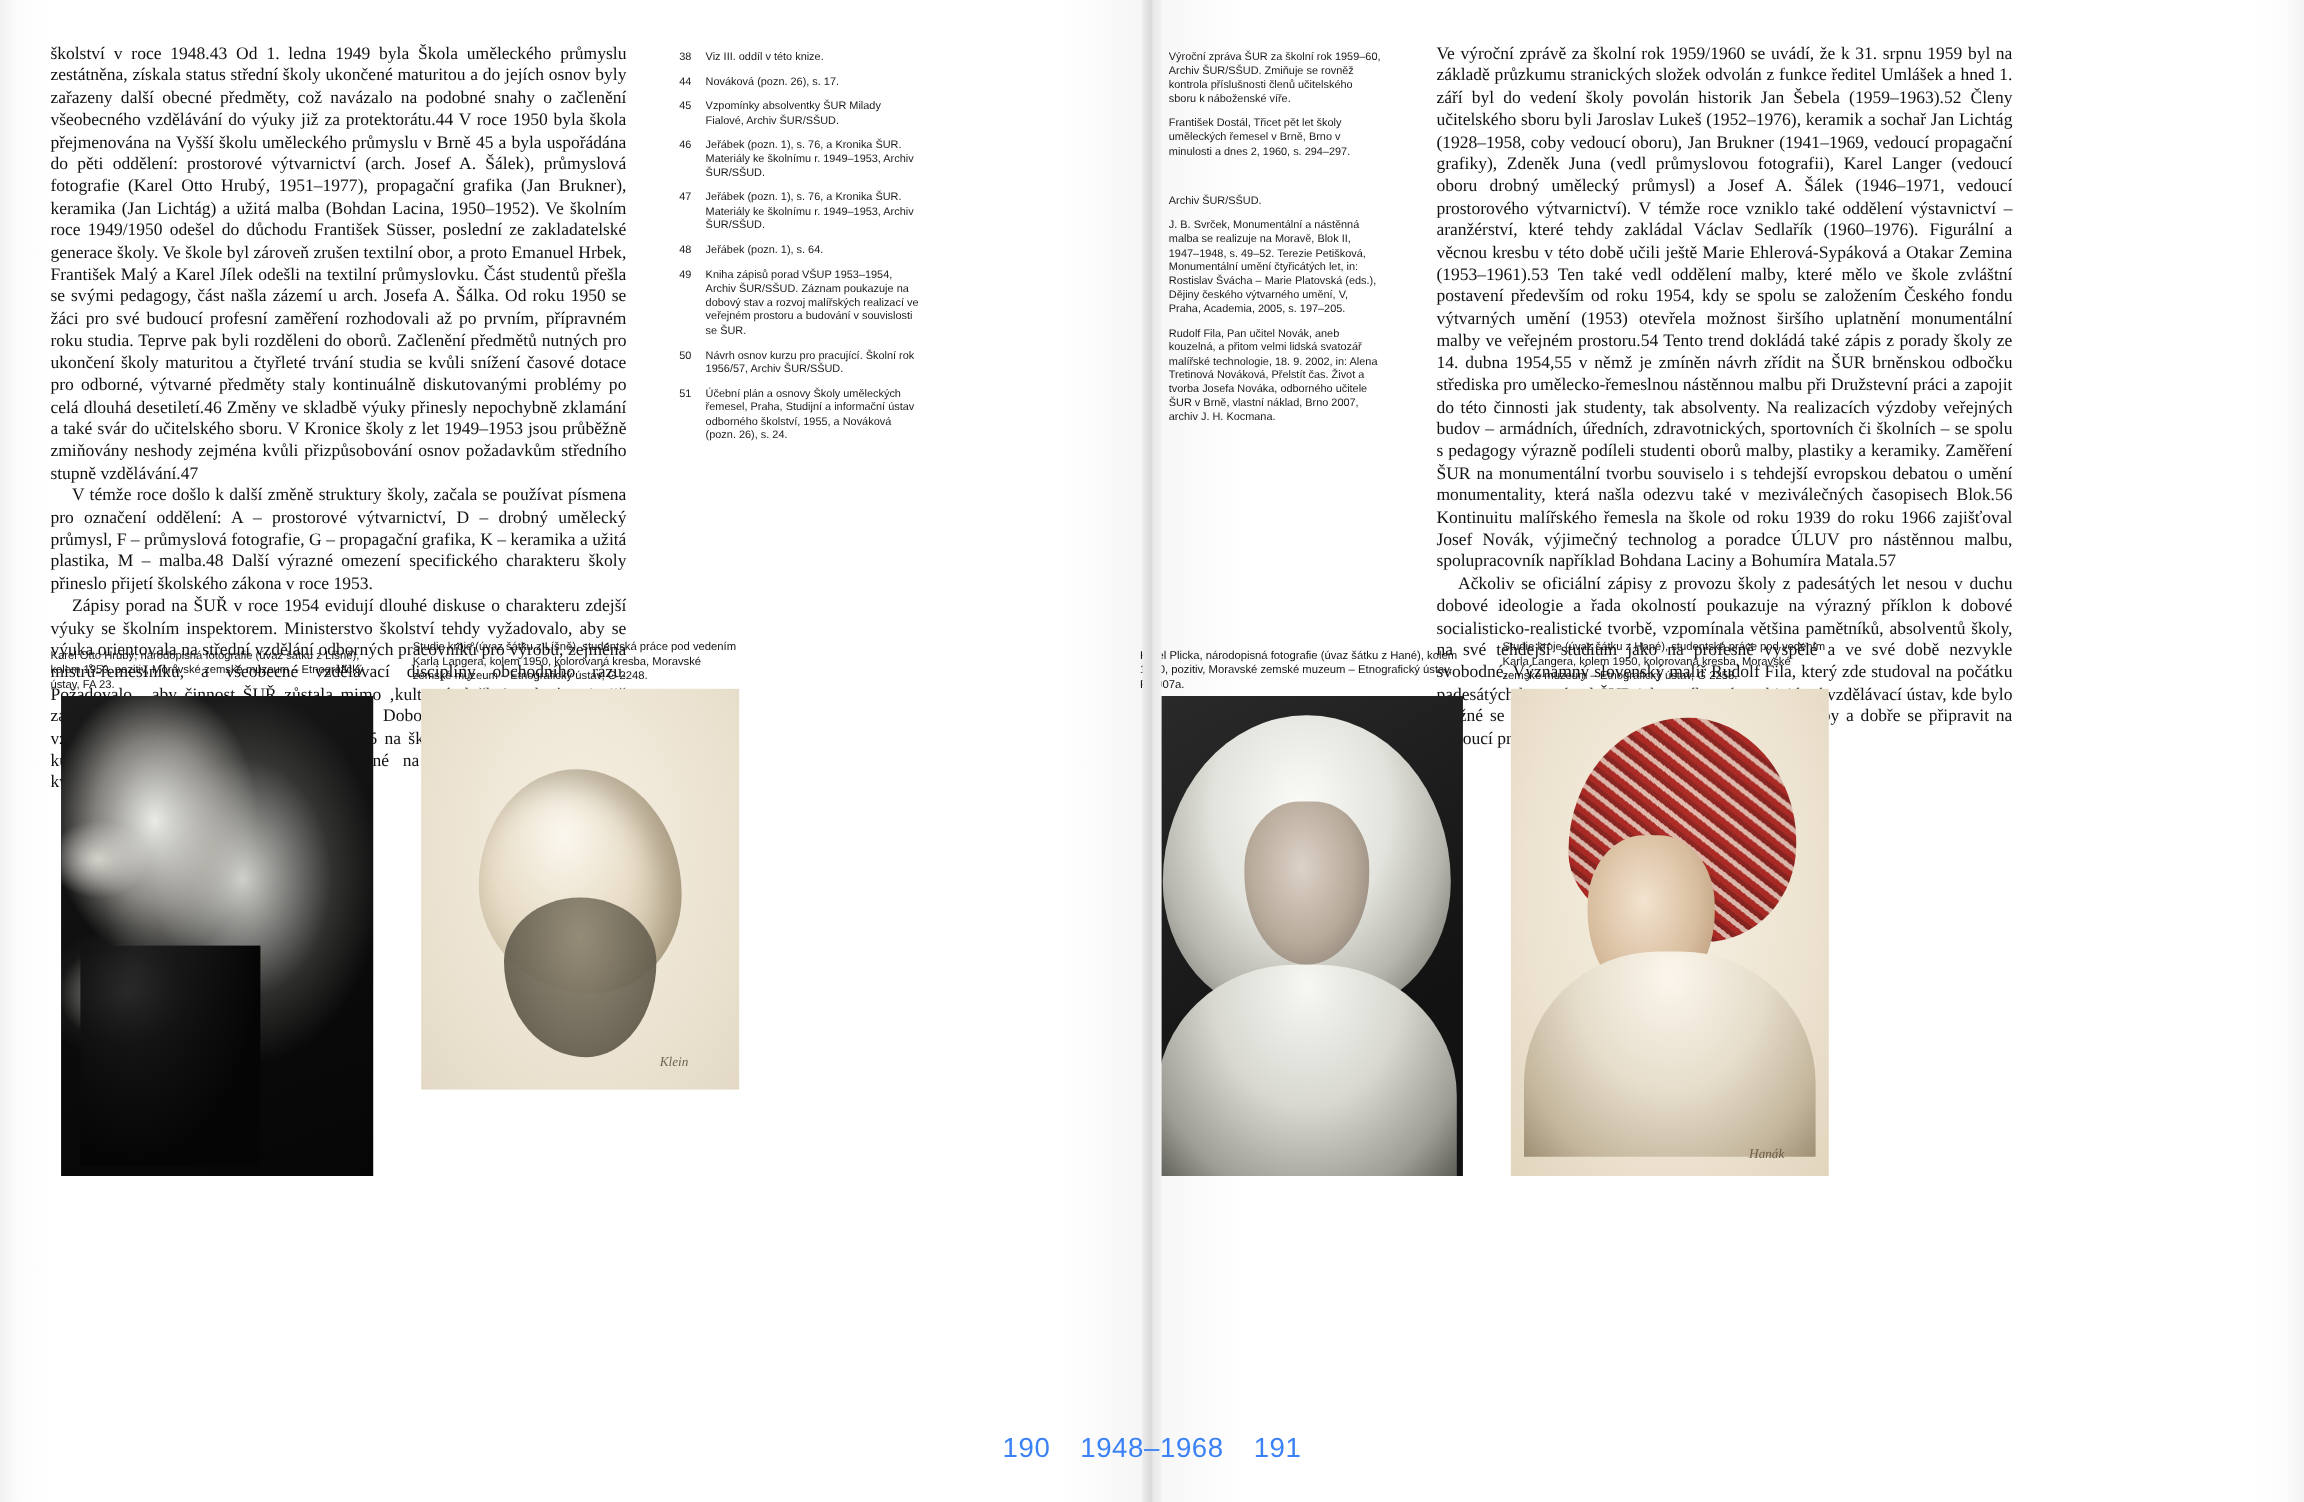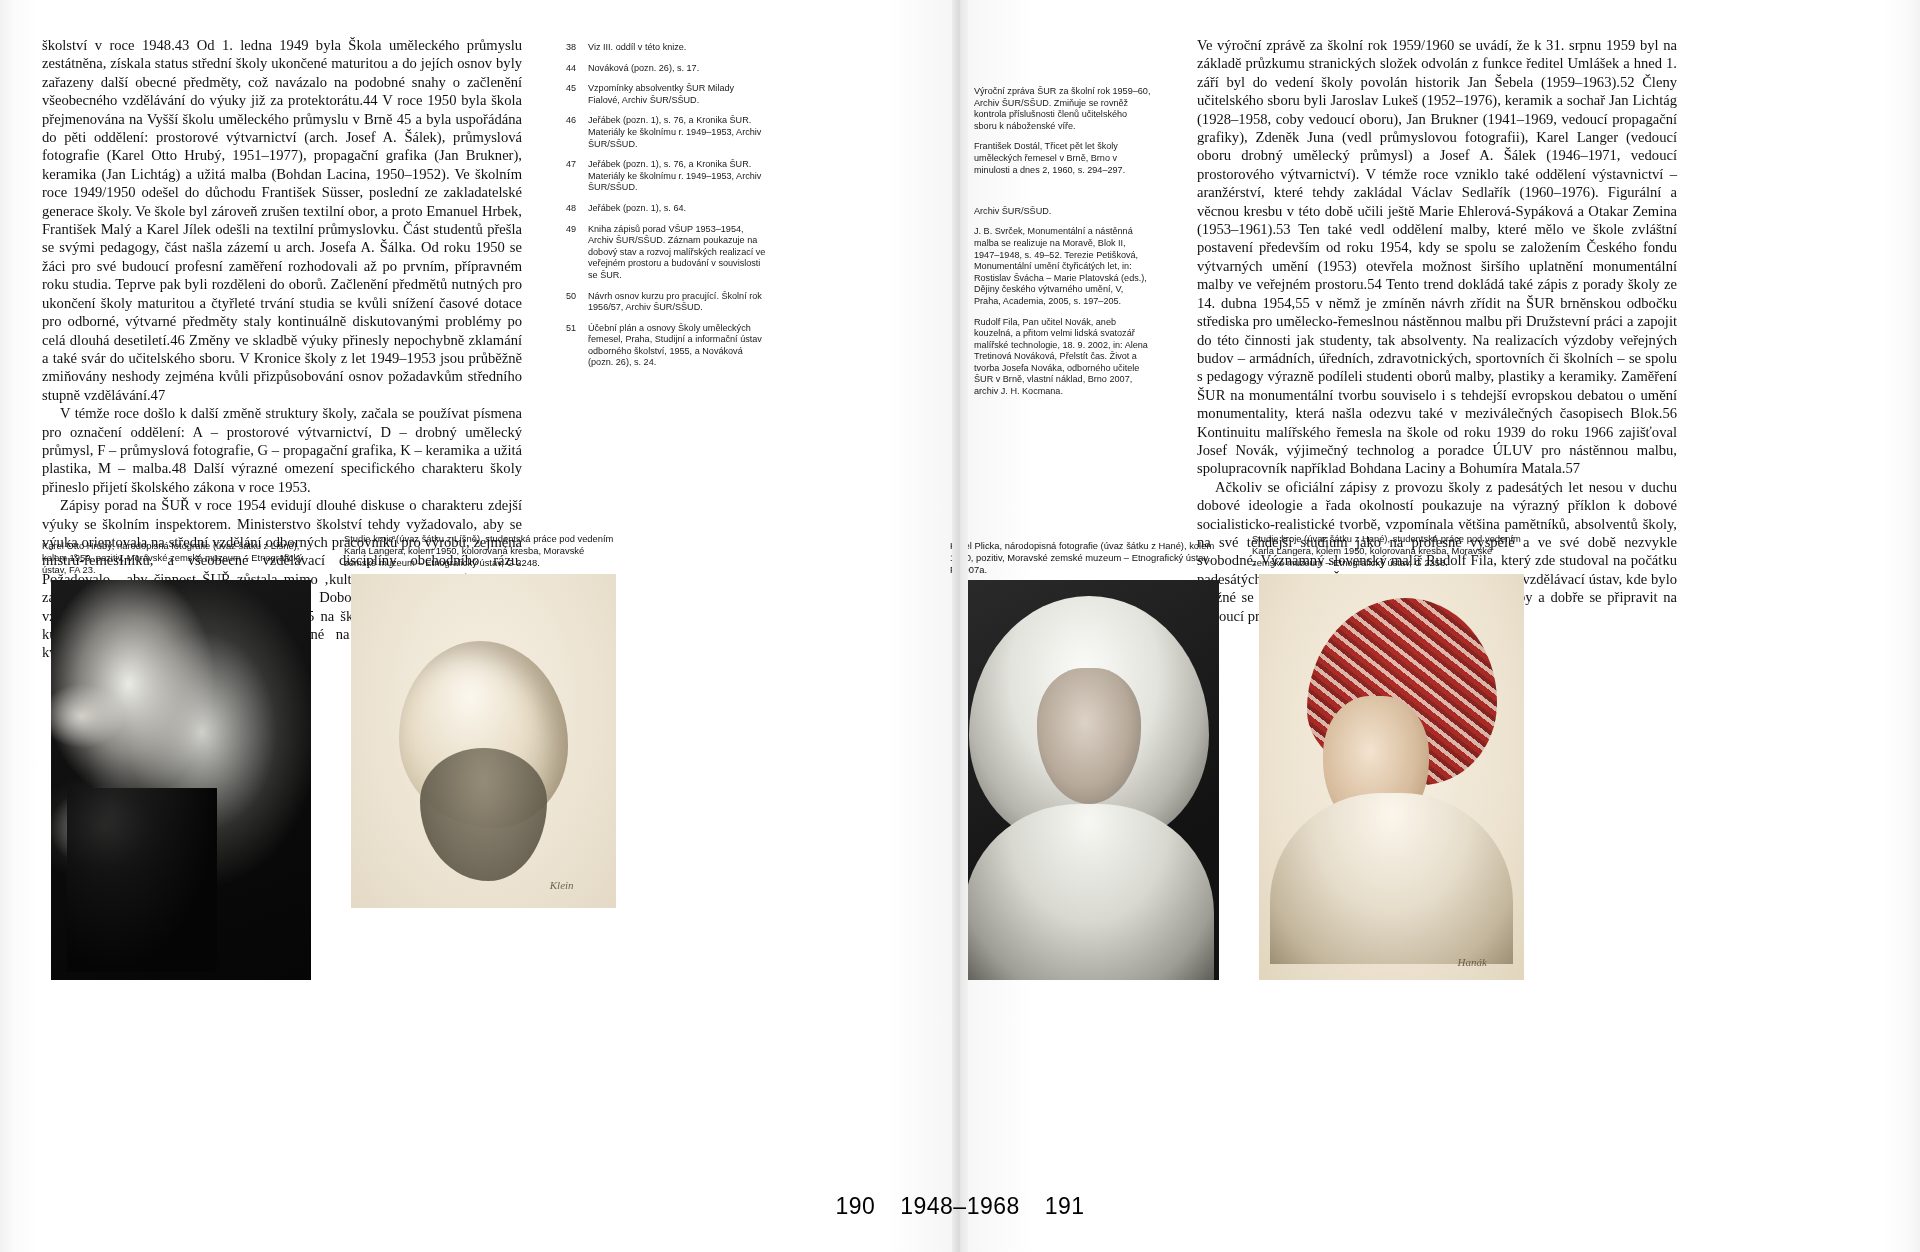--- a/index.html
+++ b/index.html
@@ -231,21 +231,21 @@
   
   .folio {
     position: absolute;
     left: 0;
     right: 0;
     bottom: 32px;
     text-align: center;
     font-family: "Liberation Sans", sans-serif;
     font-size: 23px;
     letter-spacing: 0.5px;
-    color: #000000;
+    color: #3b82f6;
     z-index: 6;
   }
   .folio span { margin: 0 9px; }
 </style>
 </head>
 <body>
 
 <div class="spread">
 
   <div class="page page-left">
@@ -308,21 +308,21 @@
       <div class="d2paper"></div>
       <div class="d2head"></div>
       <div class="d2bun"></div>
       <div class="d2sig">Klein</div>
     </div>
 
   </div>
 
   <div class="page page-right">
 
-    <div class="col notes-col" style="left:-8px; top:42px; width:200px;margin-top:44px;">
+    <div class="col notes-col" style="left:-8px; top:42px; width:200px;">
       <div class="note">
         <div class="num">52</div>
         <div class="txt">Výroční zpráva ŠUR za školní rok 1959–60, Archiv ŠUR/SŠUD. Zmiňuje se rovněž kontrola příslušnosti členů učitelského sboru k náboženské víře.</div>
       </div>
       <div class="note">
         <div class="num">53</div>
         <div class="txt">František Dostál, Třicet pět let školy uměleckých řemesel v Brně, Brno v minulosti a dnes 2, 1960, s. 294–297.</div>
       </div>
       <div class="note">
         <div class="num">54</div>

